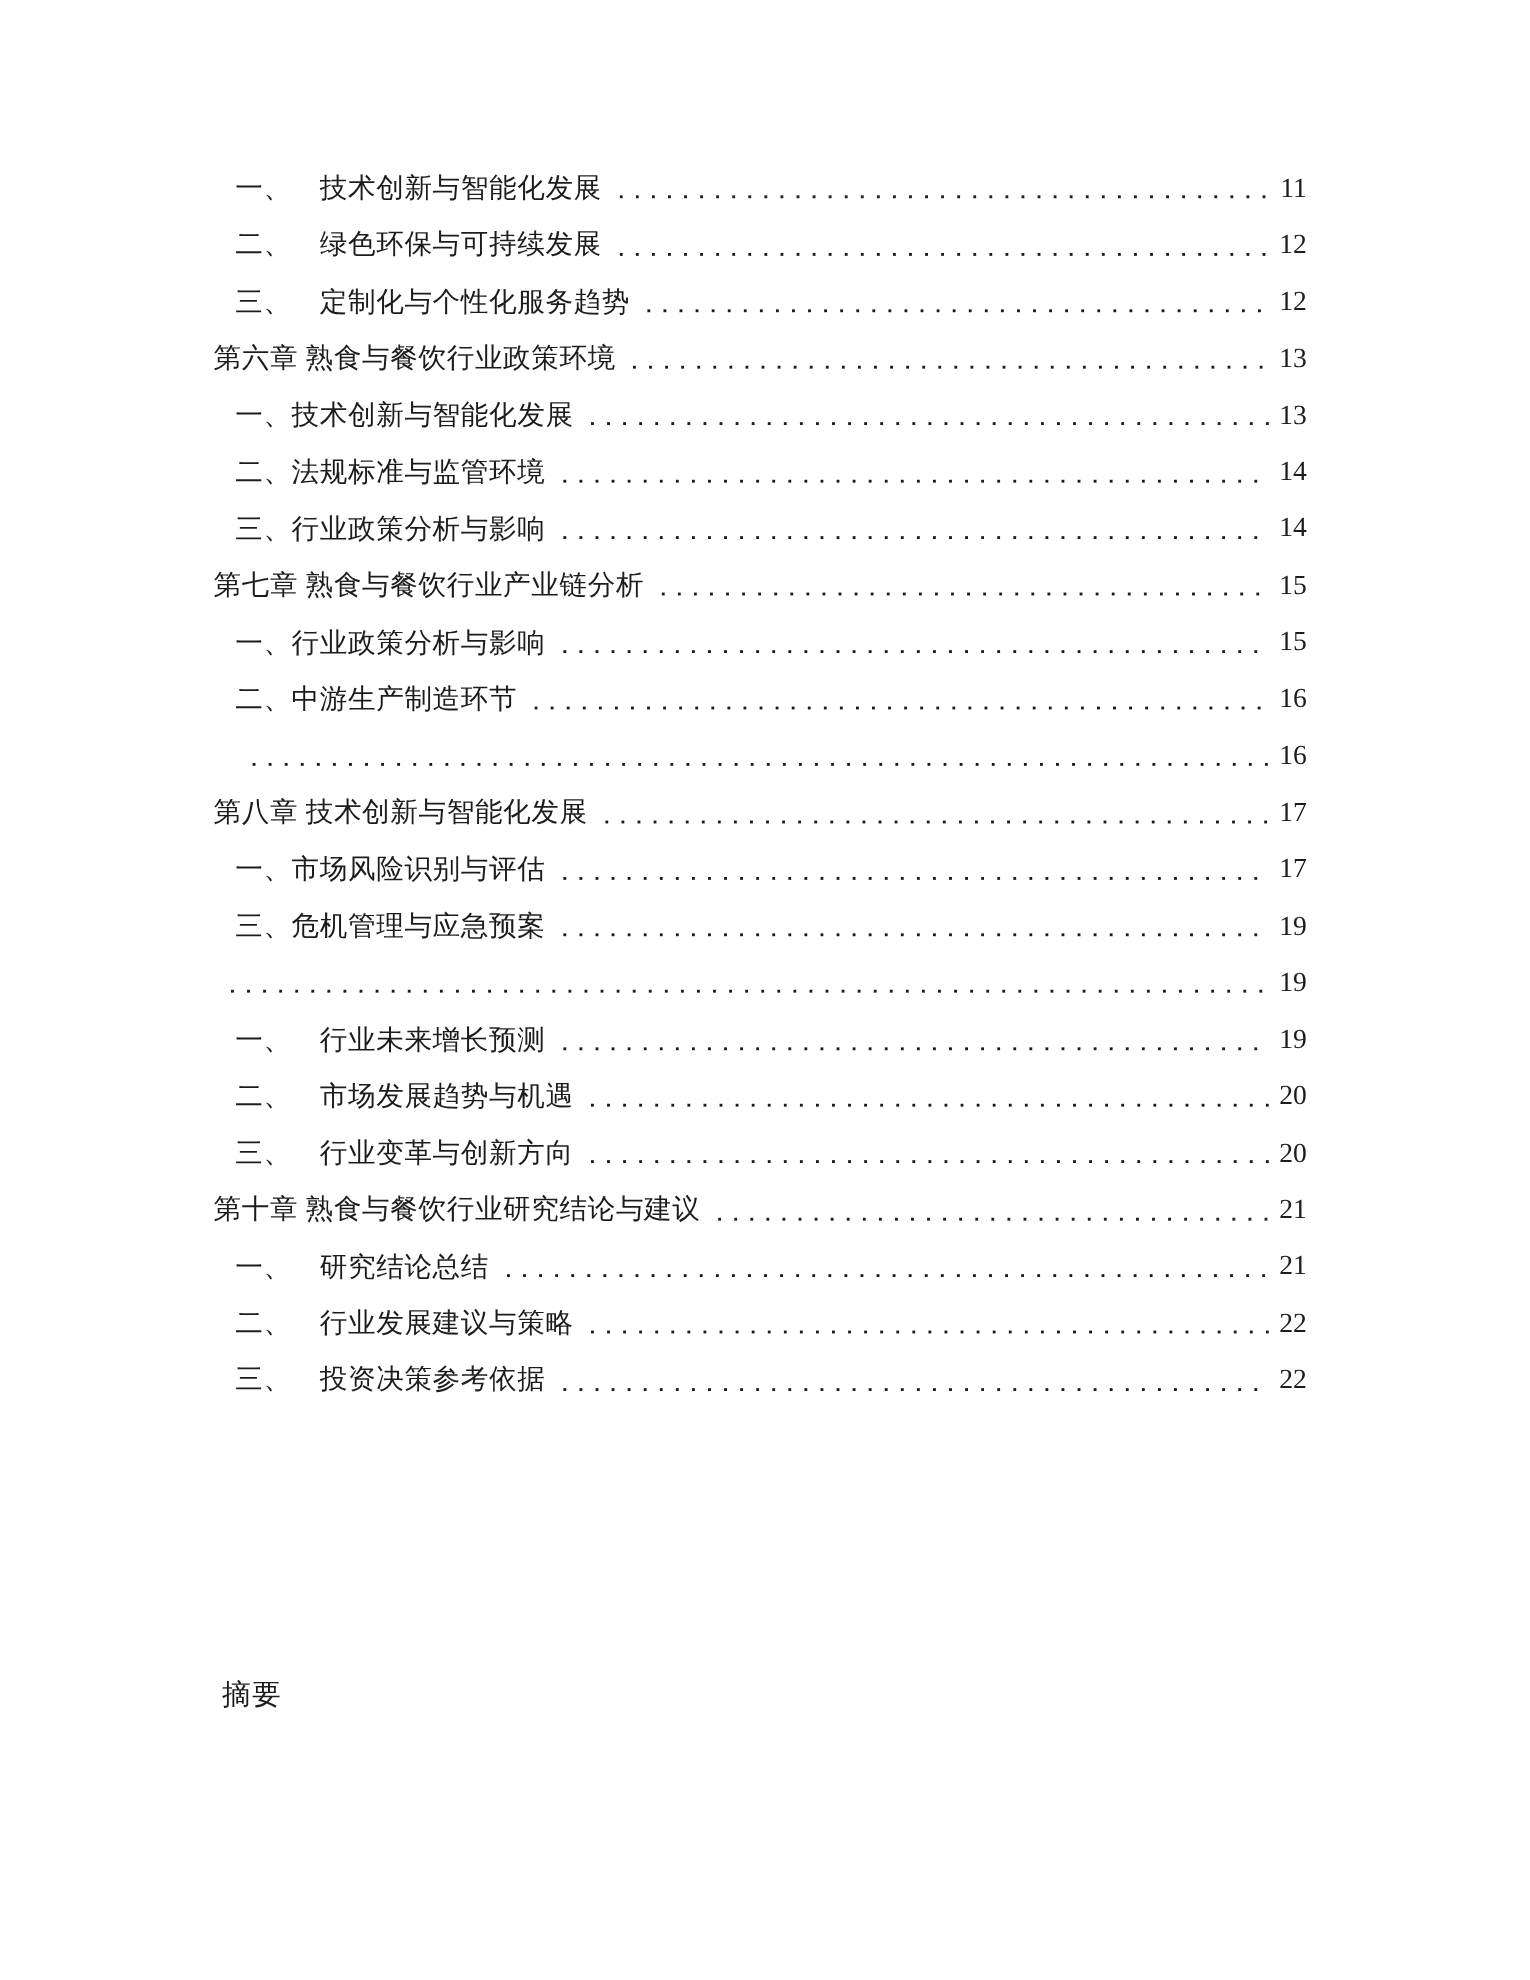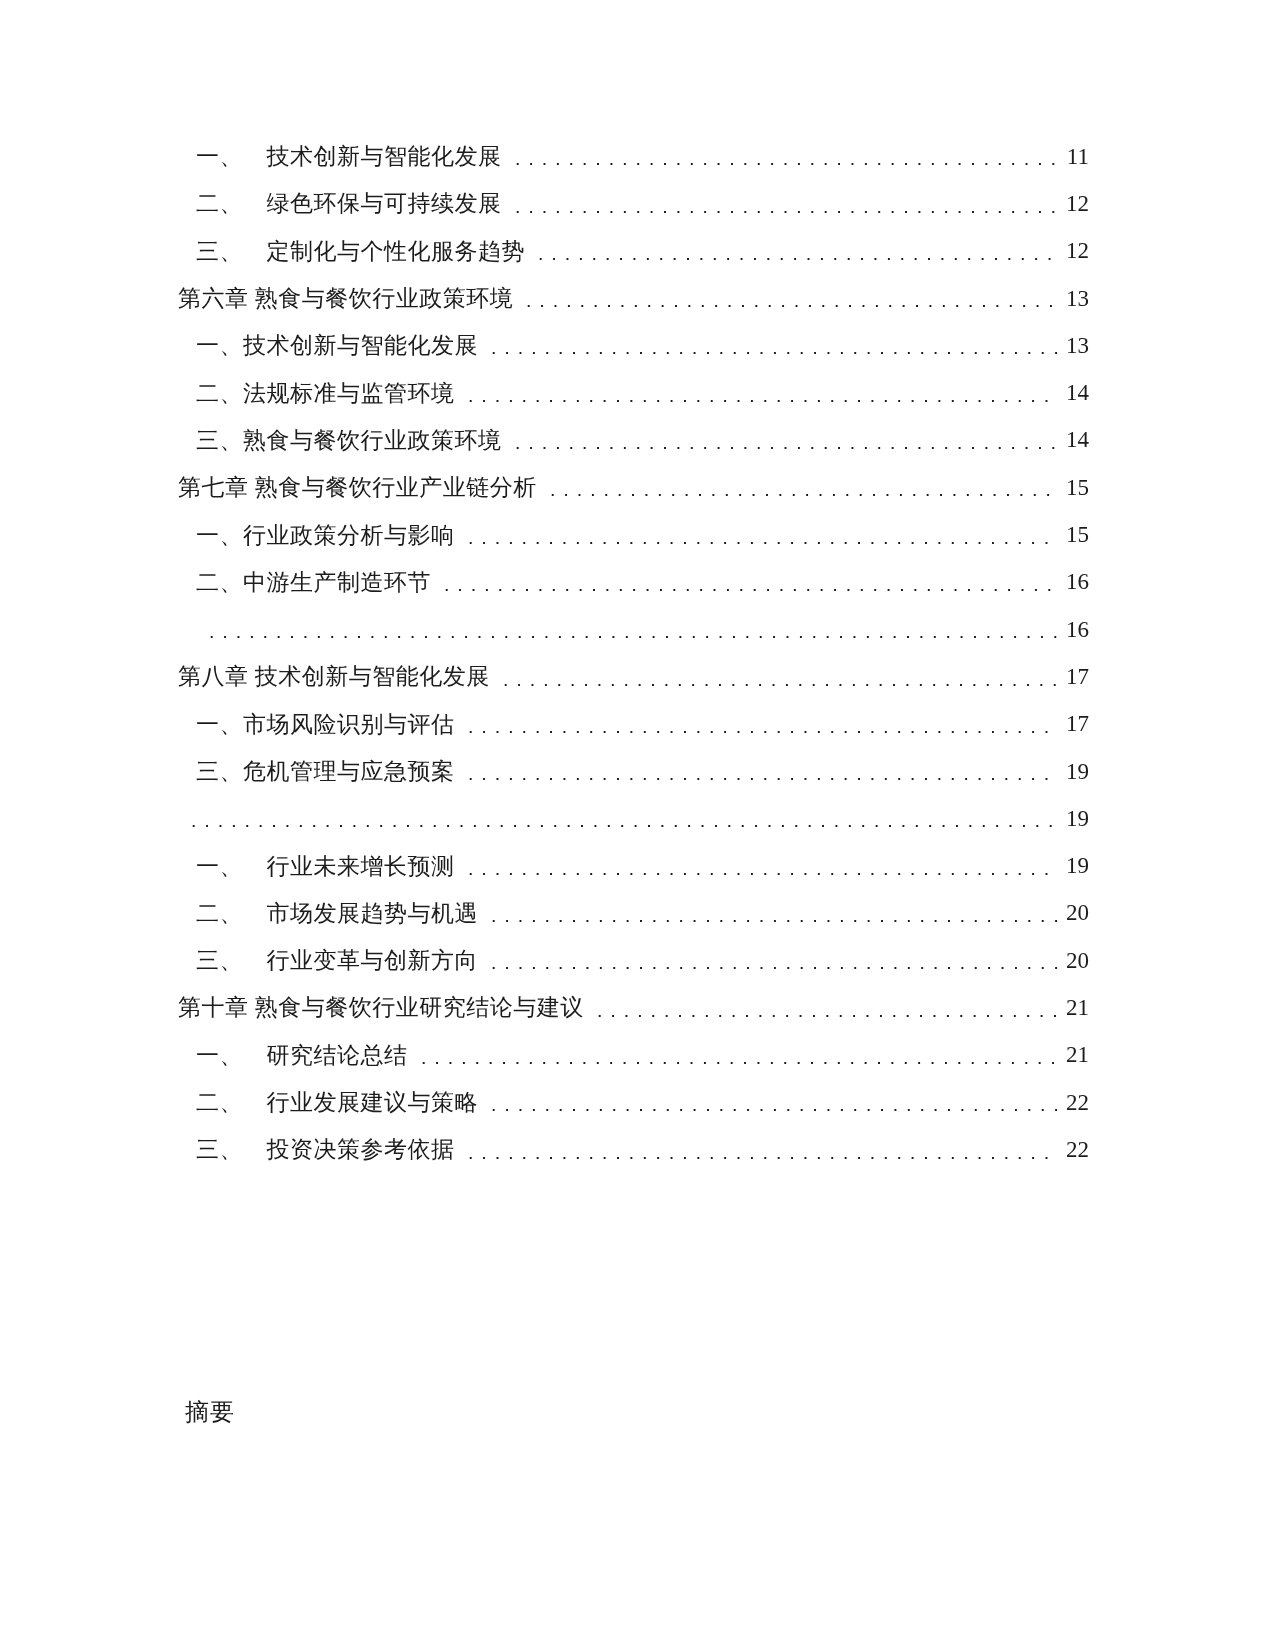--- a/index.html
+++ b/index.html
@@ -87,21 +87,21 @@
     <span class="toc-page">13</span>
   </div>
 
   <div class="toc-row sub">
     <span class="toc-label">二、法规标准与监管环境</span>
     <span class="toc-leader"></span>
     <span class="toc-page">14</span>
   </div>
 
   <div class="toc-row sub">
-    <span class="toc-label">三、熟食与餐饮行业政策环境</span>
+    <span class="toc-label">三、行业政策分析与影响</span>
     <span class="toc-leader"></span>
     <span class="toc-page">14</span>
   </div>
 
   <div class="toc-row chapter">
     <span class="toc-label">第七章 熟食与餐饮行业产业链分析</span>
     <span class="toc-leader"></span>
     <span class="toc-page">15</span>
   </div>
 

